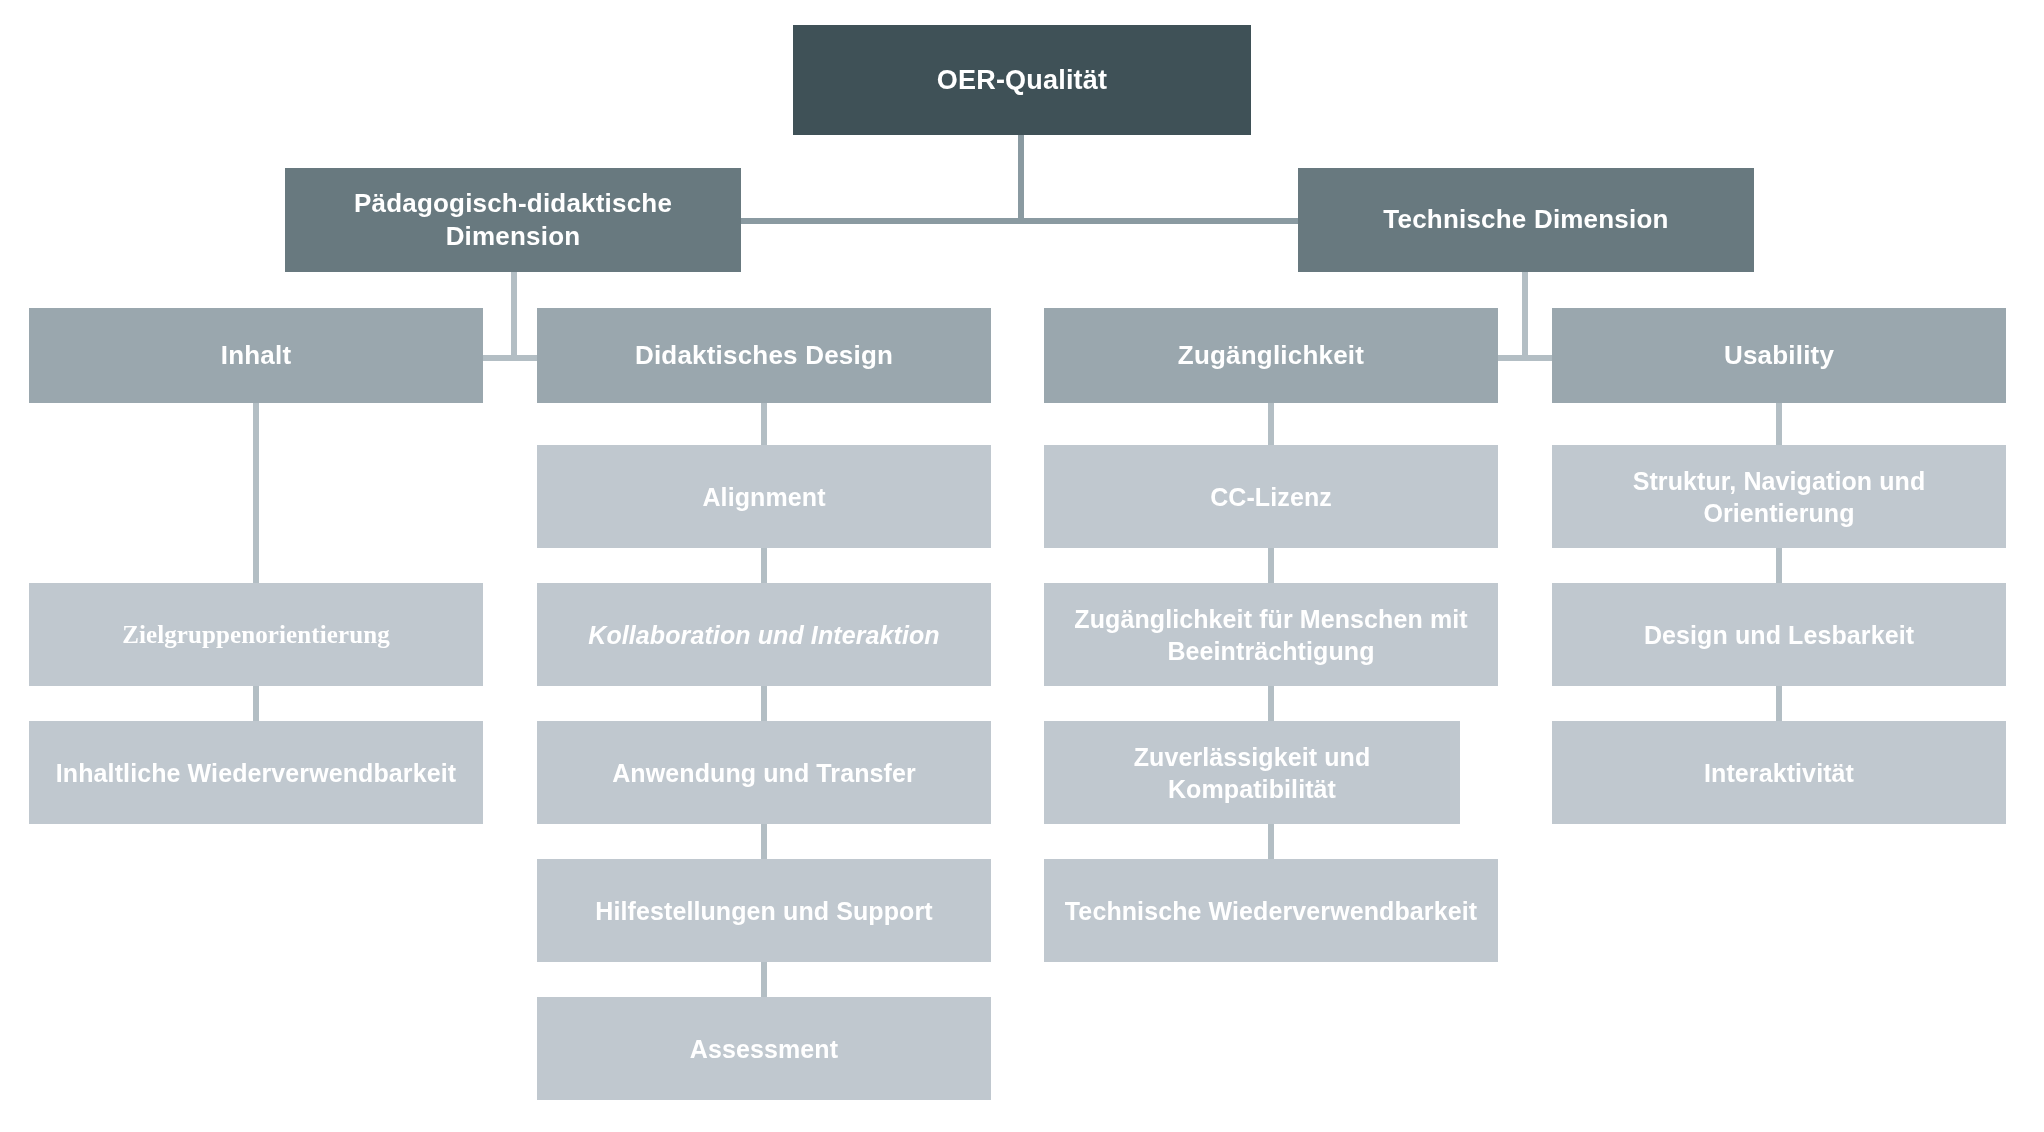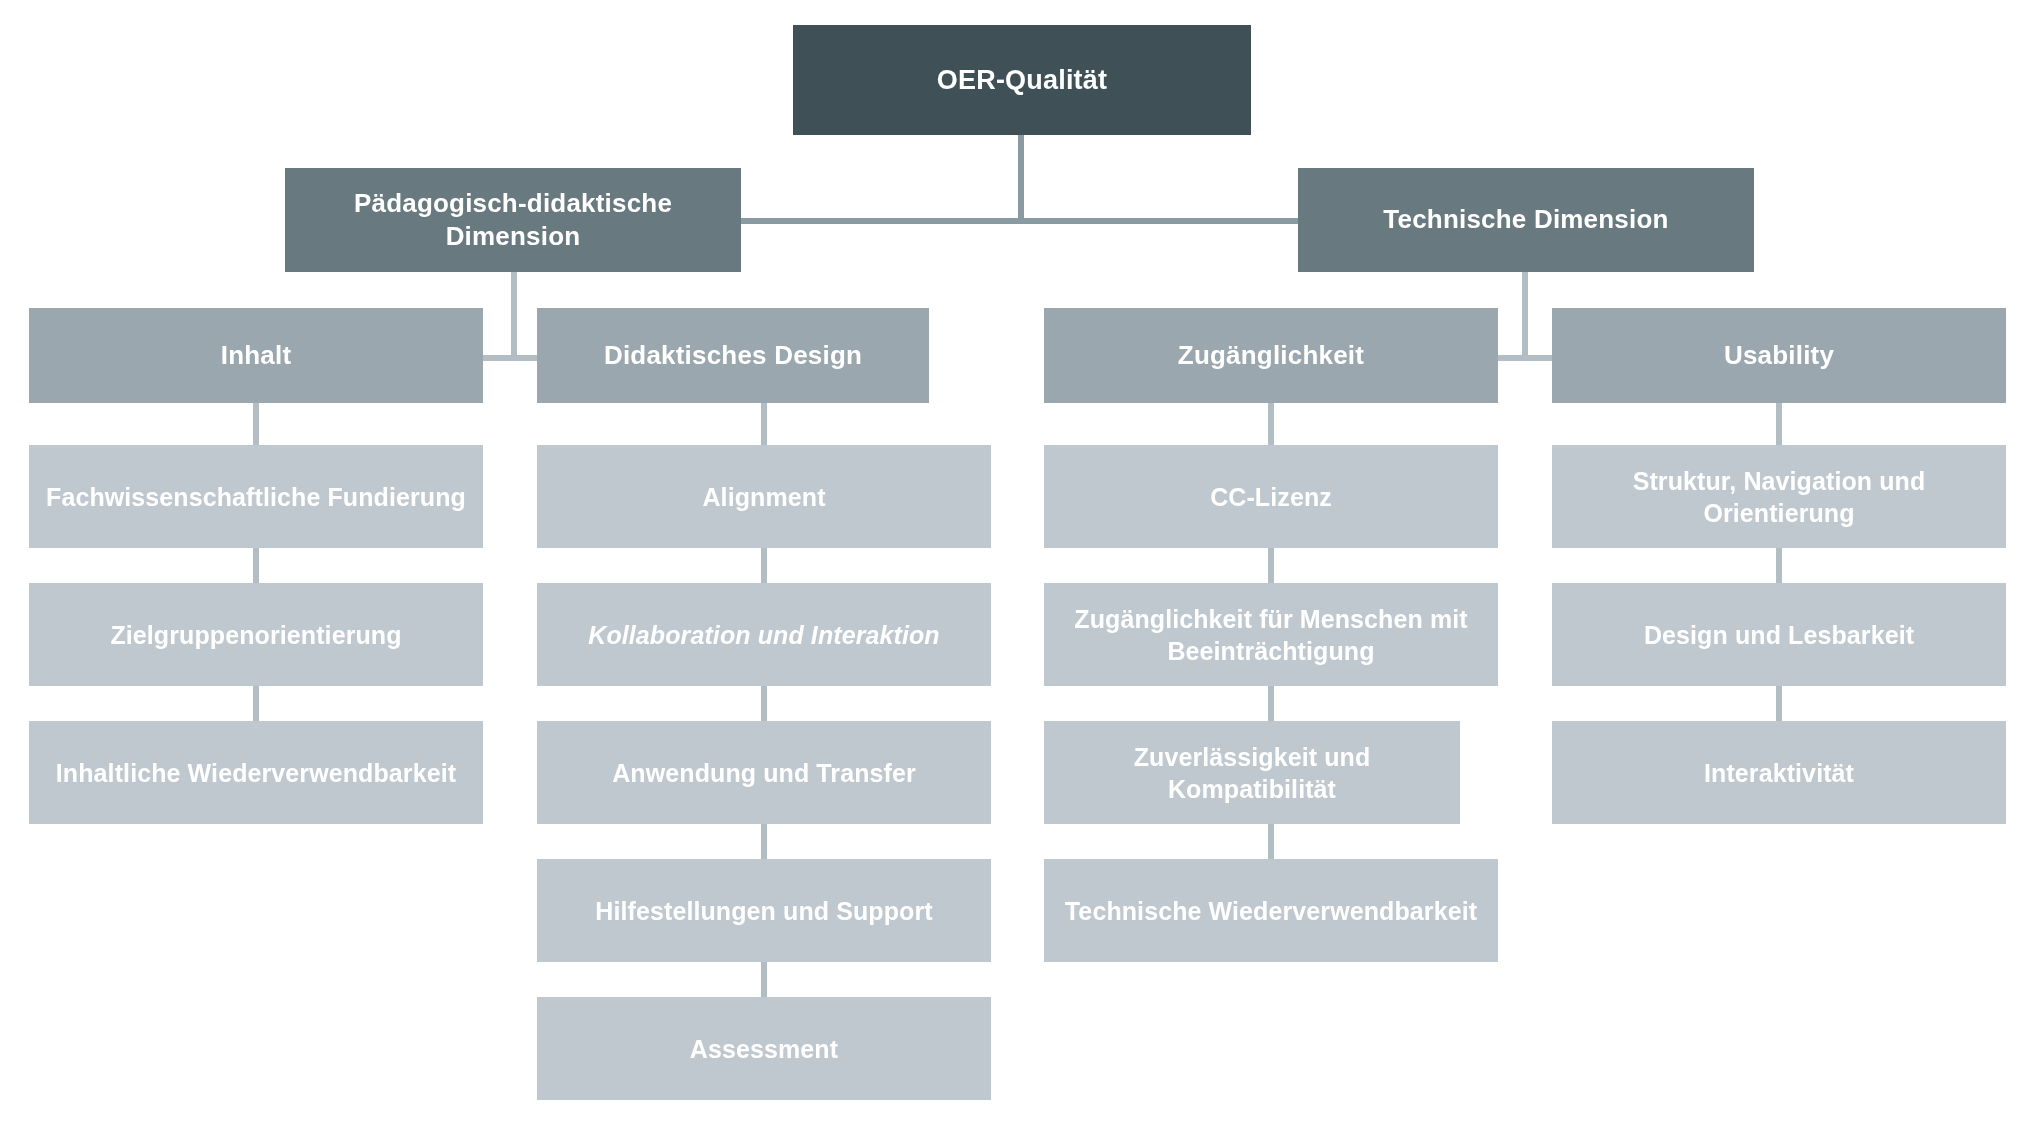--- a/index.html
+++ b/index.html
@@ -70,34 +70,31 @@
   <div class="node dim" style="left:285px; top:168px; width:456px; height:104px;">
     <span class="node-text">Pädagogisch-didaktische Dimension</span>
   </div>
   <div class="node dim" style="left:1298px; top:168px; width:456px; height:104px;">
     <span class="node-text">Technische Dimension</span>
   </div>
 
   <div class="node cat" style="left:29px; top:308px; width:454px; height:95px;">
     <span class="node-text">Inhalt</span>
   </div>
-  <div class="node cat" style="left:537px; top:308px; width:392px; height:95px;">
+  <div class="node cat" style="left:537px; top:308px; width:454px; height:95px;">
     <span class="node-text">Didaktisches Design</span>
   </div>
   <div class="node cat" style="left:1044px; top:308px; width:454px; height:95px;">
     <span class="node-text">Zugänglichkeit</span>
   </div>
   <div class="node cat" style="left:1552px; top:308px; width:454px; height:95px;">
     <span class="node-text">Usability</span>
   </div>
 
-  <div class="node leaf" style="left:29px; top:445px; width:454px; height:103px;">
-    <span class="node-text">Fachwissenschaftliche Fundierung</span>
-  </div>
-  <div class="node leaf" style="left:29px; top:583px; width:454px; height:103px;">
+  <div class="node leaf" style="left:29px; top:583px; width:454px; height:103px;font-family:Liberation Serif, serif;">
     <span class="node-text">Zielgruppenorientierung</span>
   </div>
   <div class="node leaf" style="left:29px; top:721px; width:454px; height:103px;">
     <span class="node-text">Inhaltliche Wiederverwendbarkeit</span>
   </div>
 
   <div class="node leaf" style="left:537px; top:445px; width:454px; height:103px;">
     <span class="node-text">Alignment</span>
   </div>
   <div class="node leaf" style="left:537px; top:583px; width:454px; height:103px;font-style:italic;">

